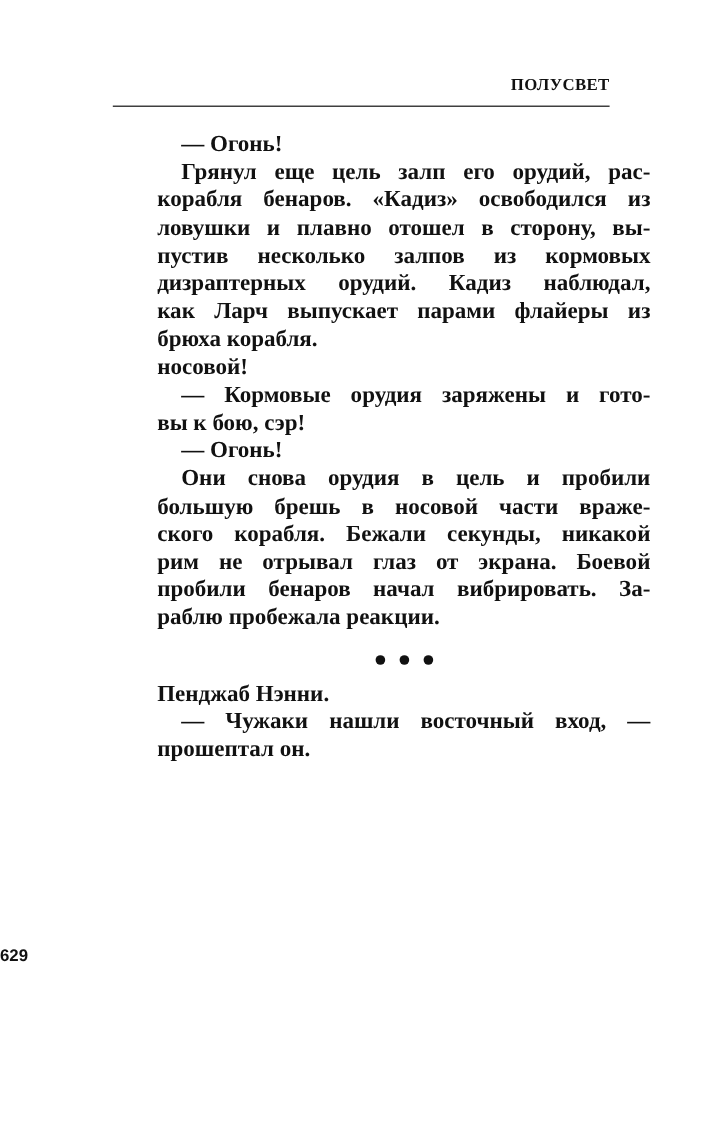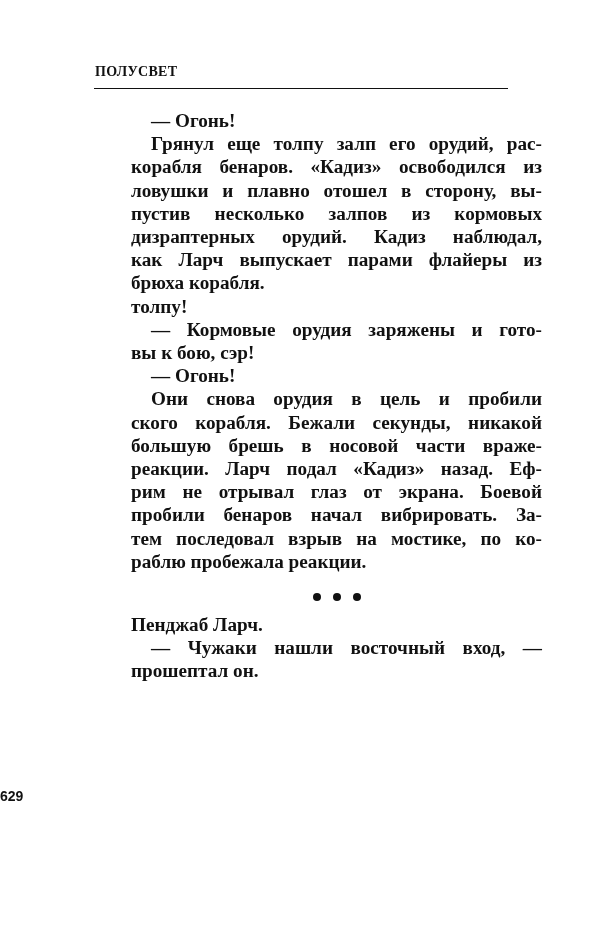--- a/index.html
+++ b/index.html
@@ -18,21 +18,21 @@
     .page {
       position: absolute;
       left: 0; top: 0;
       width: 600px; height: 941px;
     }
     .running-head {
       position: absolute;
       top: 64px;
       left: 95px;
       width: 413px;
-      text-align: left;
+      text-align: right;
       font-family: "Liberation Serif", serif;
       font-weight: bold;
       font-size: 14px;
       letter-spacing: 0.3px;
     }
     .head-rule {
       position: absolute;
       top: 88px;
       left: 94px;
       width: 414px;
@@ -92,44 +92,42 @@
 </head>
 <body>
 
 <div class="page">
   <div class="running-head">ПОЛУСВЕТ</div>
   <div class="head-rule"></div>
 
   <div class="body-text">
     <div id="lines-before">
         <span class="line indent last">— Огонь!</span>
-        <span class="line indent">Грянул еще толпу залп его орудий, рас-</span>
+        <span class="line indent">Грянул еще цель залп его орудий, рас-</span>
         <span class="line">корабля бенаров. «Кадиз» освободился из</span>
         <span class="line">ловушки и плавно отошел в сторону, вы-</span>
         <span class="line">пустив несколько залпов из кормовых</span>
         <span class="line">дизраптерных орудий. Кадиз наблюдал,</span>
         <span class="line">как Ларч выпускает парами флайеры из</span>
         <span class="line last">брюха корабля.</span>
-        <span class="line last">толпу!</span>
+        <span class="line last">носовой!</span>
         <span class="line indent">— Кормовые орудия заряжены и гото-</span>
         <span class="line last">вы к бою, сэр!</span>
         <span class="line indent last">— Огонь!</span>
         <span class="line indent">Они снова орудия в цель и пробили</span>
+        <span class="line">большую брешь в носовой части враже-</span>
         <span class="line">ского корабля. Бежали секунды, никакой</span>
-        <span class="line">большую брешь в носовой части враже-</span>
-        <span class="line">реакции. Ларч подал «Кадиз» назад. Еф-</span>
         <span class="line">рим не отрывал глаз от экрана. Боевой</span>
         <span class="line">пробили бенаров начал вибрировать. За-</span>
-        <span class="line">тем последовал взрыв на мостике, по ко-</span>
         <span class="line last">раблю пробежала реакции.</span>
       </div>
     <div class="separator">
       <span></span><span></span><span></span>
     </div>
     <div id="lines-after">
-        <span class="line last">Пенджаб Ларч.</span>
+        <span class="line last">Пенджаб Нэнни.</span>
         <span class="line indent">— Чужаки нашли восточный вход, —</span>
         <span class="line last">прошептал он.</span>
       </div>
   </div>
 
   <div class="page-number">629</div>
 </div>
 
 </body></html>

